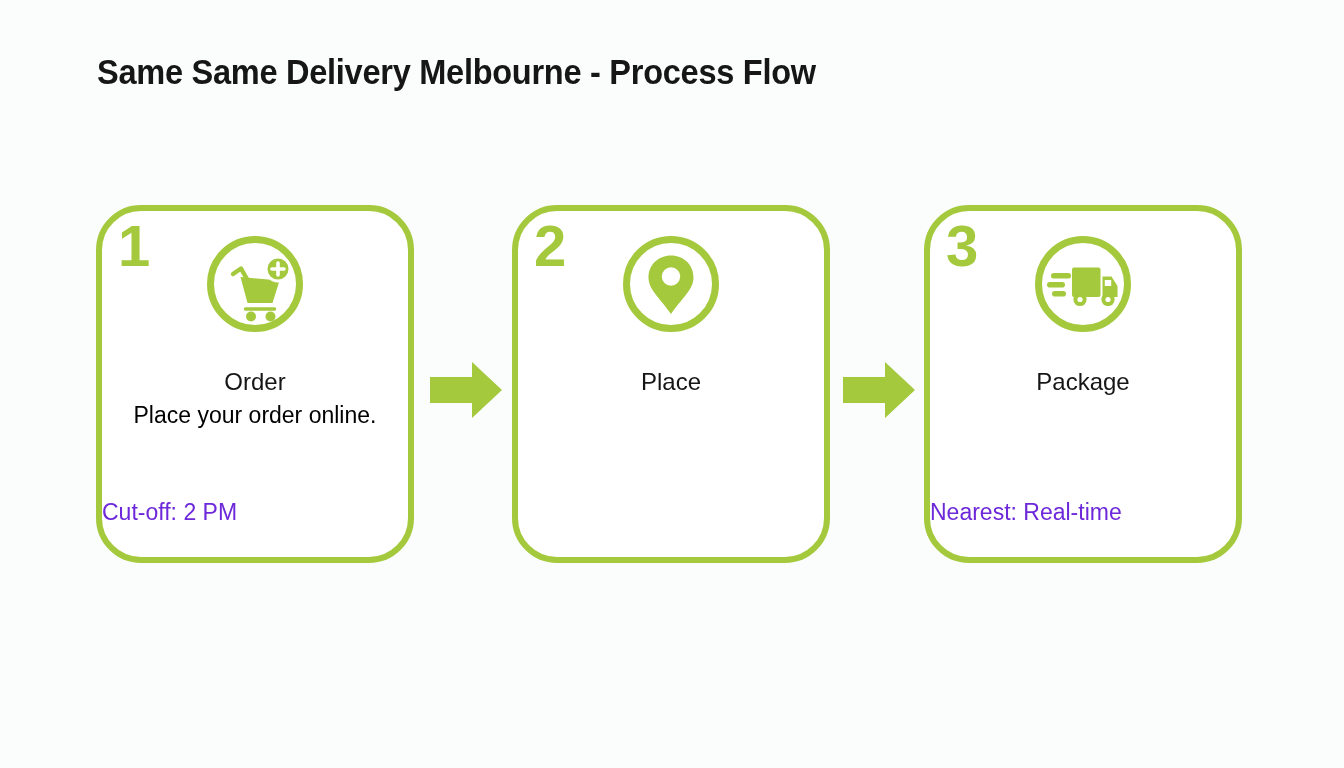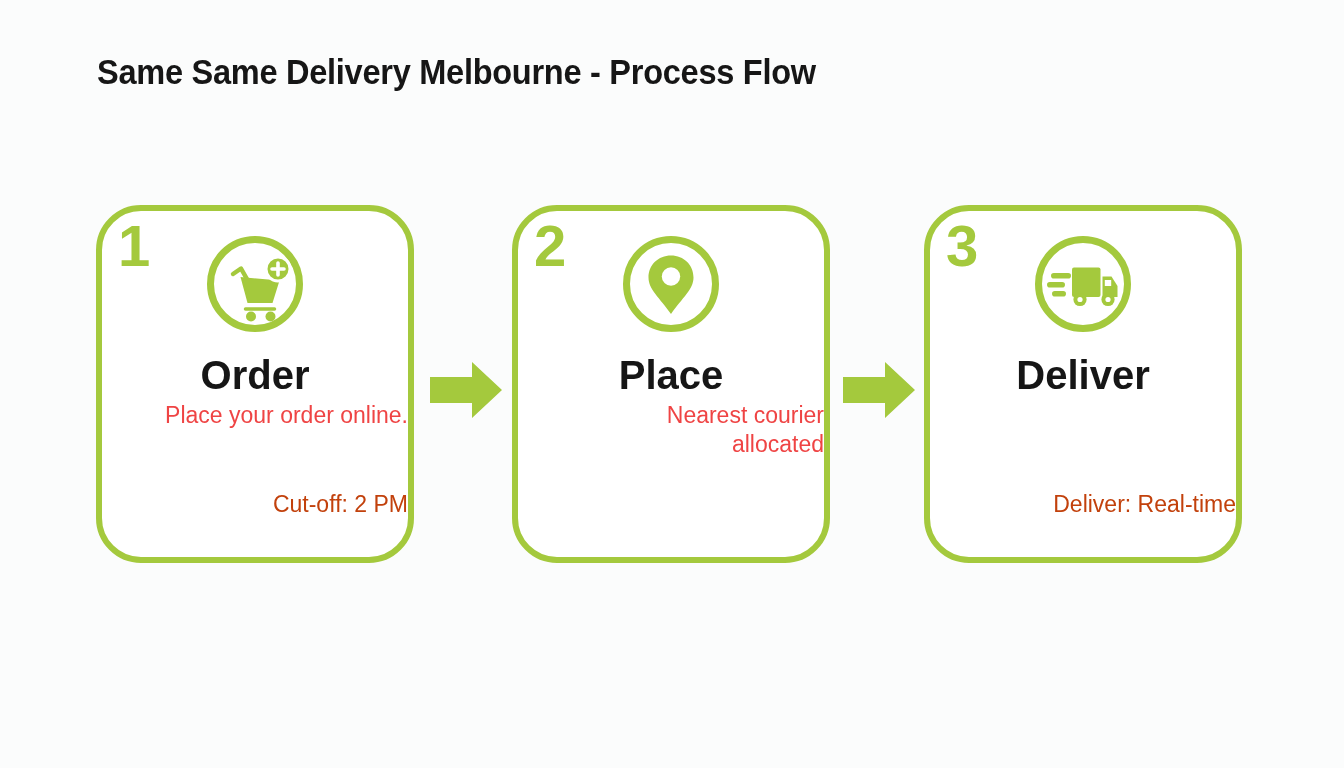--- a/index.html
+++ b/index.html
@@ -50,44 +50,44 @@
   }
   .icon-wrap{
     position:absolute;
     top:22px;left:50%;
     transform:translateX(-50%);
     width:102px;height:102px;
   }
   .icon-wrap svg{display:block;width:102px;height:102px;}
   .card-title{
     position:absolute;
-    top:142px;left:0;
+    top:157px;left:0;
     width:100%;
     text-align:center;
-    font-size:40px;
-    font-weight:700;
+    font-size:24px;
+    font-weight:400;
     color:var(--ink);
   }
   .desc{
     position:absolute;
     top:190px;left:0;
     width:100%;
-    text-align:right;
+    text-align:center;
     font-size:23px;
     line-height:29px;
     white-space:pre-line;
-    color:#ef4444;
+    color:#000000;
   }
   .detail{
     position:absolute;
-    top:280px;left:0;
+    top:288px;left:0;
     width:100%;
-    text-align:right;
+    text-align:left;
     font-size:23px;
-    color:#c2410c;
+    color:#6d28d9;
   }
   .arrow{
     position:absolute;
     top:362px;
     width:72px;height:56px;
   }
   .arrow.a1{left:430px;}
   .arrow.a2{left:843px;}
   .arrow svg{display:block;width:72px;height:56px;}
   .g-fill{fill:var(--green);}
@@ -128,22 +128,20 @@
   <section class="card c2">
     <div class="num">2</div>
     <div class="icon-wrap">
       <svg viewBox="0 0 102 102" aria-hidden="true">
         <circle cx="51" cy="51" r="44.5" fill="#ffffff" class="g-stroke" stroke-width="7"></circle>
         <path class="g-fill" d="M51 22.5 C38.2 22.5 28.5 32 28.5 44.5 C28.5 56.5 39.5 64.5 51 81 C62.5 64.5 73.5 56.5 73.5 44.5 C73.5 32 63.8 22.5 51 22.5 Z"></path>
         <circle cx="51" cy="43.5" r="9.2" fill="#ffffff"></circle>
       </svg>
     </div>
     <h2 class="card-title">Place</h2>
-    <p class="desc">Nearest courier
-allocated</p>
   </section>
 
   <div class="arrow a2">
     <svg viewBox="0 0 72 56" aria-hidden="true">
       <path class="g-fill" d="M0 15 H42 V0 L72 28 L42 56 V41 H0 Z"></path>
     </svg>
   </div>
 
   <section class="card c3">
     <div class="num">3</div>
@@ -155,17 +153,17 @@
         <rect class="g-fill" x="20" y="58" width="14" height="5.6" rx="2.8"></rect>
         <rect class="g-fill" x="40" y="34.5" width="28.5" height="29.5" rx="2"></rect>
         <path class="g-fill" d="M70.5 43.5 H79.5 L85.5 53 V64 H70.5 Z"></path>
         <rect x="72.8" y="47" width="6.4" height="6" fill="#ffffff"></rect>
         <circle class="g-fill" cx="48" cy="66.5" r="6.6"></circle>
         <circle cx="48" cy="66.5" r="2.6" fill="#ffffff"></circle>
         <circle class="g-fill" cx="76" cy="66.5" r="6.6"></circle>
         <circle cx="76" cy="66.5" r="2.6" fill="#ffffff"></circle>
       </svg>
     </div>
-    <h2 class="card-title">Deliver</h2>
-    <p class="detail">Deliver: Real-time</p>
+    <h2 class="card-title">Package</h2>
+    <p class="detail">Nearest: Real-time</p>
   </section>
 
 </div>
 
 </body></html>

